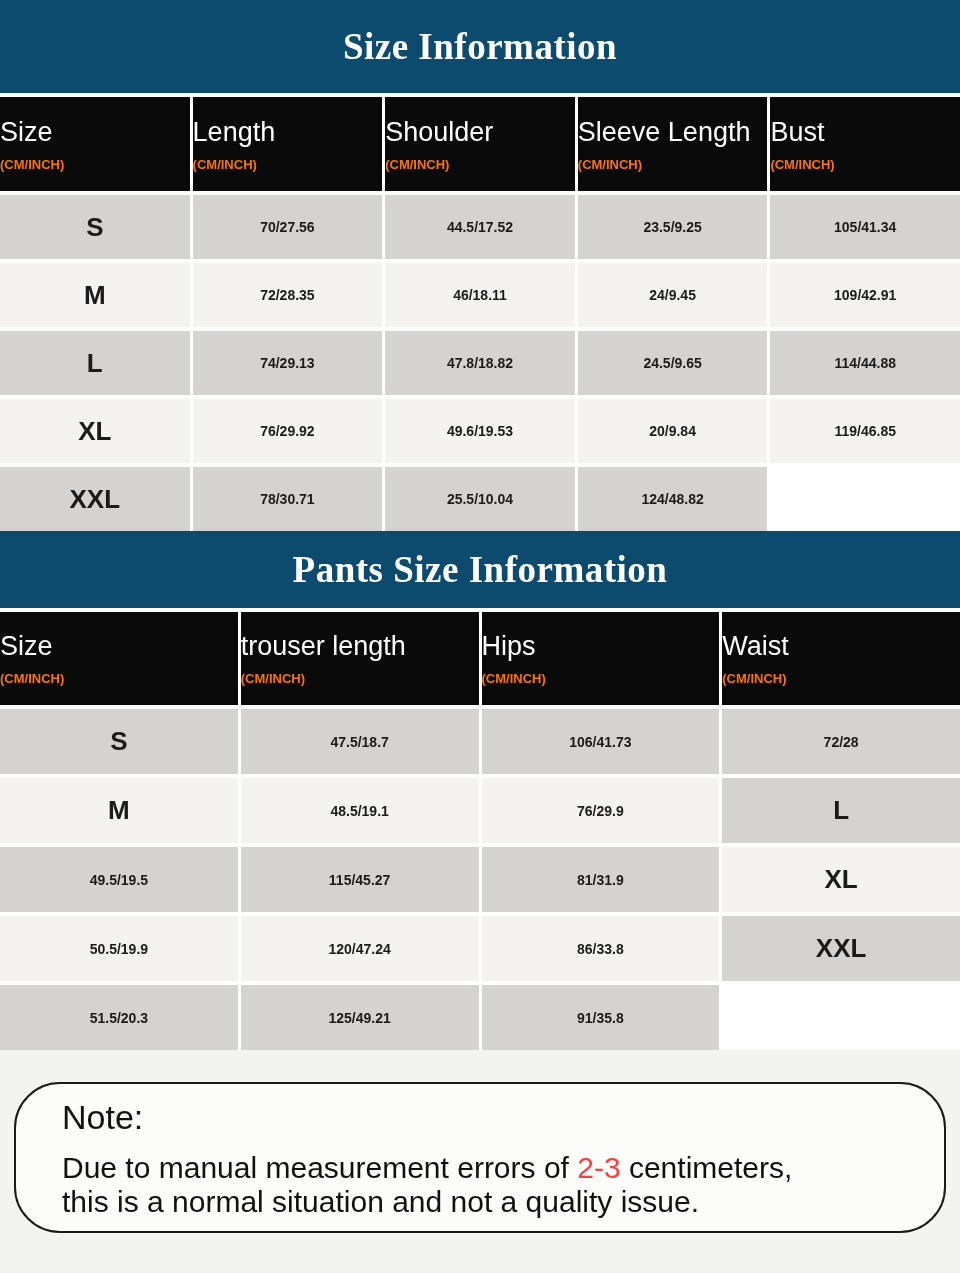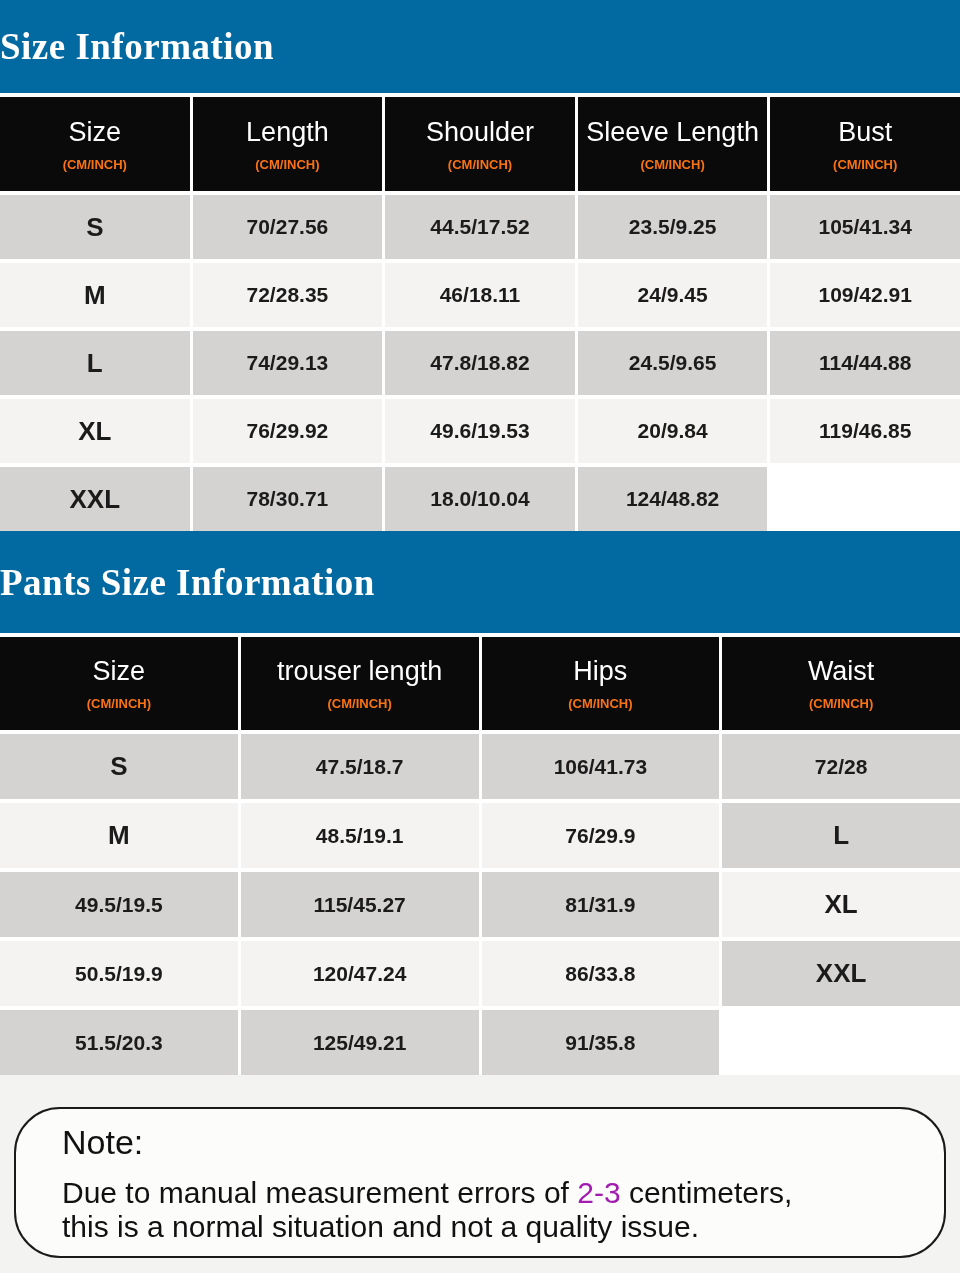--- a/index.html
+++ b/index.html
@@ -12,27 +12,28 @@
     width: 960px;
     height: 1273px;
     overflow: hidden;
     background: #ffffff;
     display: flex;
     flex-direction: column;
   }
 
   
   .title-band {
-    background: #0369a1;
+    background: #0c4a6e;
     height: 93px;
     display: flex;
     align-items: center;
+    justify-content: center;
     flex: 0 0 auto;
   }
-  .title-band.pants { height: 102px; }
+  .title-band.pants { height: 77px; }
   .title-band .title-text {
     color: #ffffff;
     font-family: "Liberation Serif", "DejaVu Serif", serif;
     font-weight: 700;
     font-size: 37px;
     letter-spacing: 0.5px;
   }
   .gap-line { height: 4px; background: #ffffff; flex: 0 0 auto; }
 
   
@@ -41,21 +42,20 @@
     background: #ffffff;
     column-gap: 3px;
     flex: 0 0 auto;
   }
   .thead.cols5 { grid-template-columns: repeat(5, 1fr); height: 94px; }
   .thead.cols4 { grid-template-columns: repeat(4, 1fr); height: 93px; }
   .th-cell {
     background: #0a0a0a;
     display: flex;
     flex-direction: column;
-    align-items: center;
     justify-content: center;
     gap: 9px;
   }
   .th-label { color: #ffffff; font-size: 27px; font-weight: 400; }
   .th-unit  { color: #f97316; font-size: 13px; font-weight: 700; }
 
   
   .tbody {
     display: grid;
     background: #ffffff;
@@ -63,21 +63,21 @@
     padding-top: 4px;
     flex: 0 0 auto;
   }
   .tbody.cols5 { grid-template-columns: repeat(5, 1fr); grid-auto-rows: 64px; }
   .tbody.cols4 { grid-template-columns: repeat(4, 1fr); grid-auto-rows: 65px; }
   .td-cell {
     display: flex;
     align-items: center;
     justify-content: center;
     color: #1b1b1b;
-    font-size: 21px;
+    font-size: 14px;
     font-weight: 700;
   }
   .td-cell.size-col { font-size: 26px; }
   .row-dark  { background: #d5d3d1; }
   .row-light { background: #f4f3f1; }
 
   
   .note-area {
     flex: 1 1 auto;
     background: #f3f3f2;
@@ -86,21 +86,21 @@
   .note-box {
     width: 932px;
     height: 151px;
     background: #fcfcfb;
     border: 2px solid #1a1a1a;
     border-radius: 46px;
     padding: 14px 44px 0 46px;
   }
   .note-heading { font-size: 34px; font-weight: 400; color: #111111; margin-bottom: 14px; }
   .note-line    { font-size: 30px; font-weight: 400; color: #111111; line-height: 1.13; }
-  .note-red     { color: #a21caf; }
+  .note-red     { color: #ef4444; }
 </style>
 </head>
 <body>
 
 <div class="page">
 
   <div class="title-band">
     <span class="title-text">Size Information</span>
   </div>
   <div class="gap-line"></div>
@@ -148,21 +148,21 @@
     <div class="td-cell row-dark">114/44.88</div>
 
     <div class="td-cell size-col row-light">XL</div>
     <div class="td-cell row-light">76/29.92</div>
     <div class="td-cell row-light">49.6/19.53</div>
     <div class="td-cell row-light">20/9.84</div>
     <div class="td-cell row-light">119/46.85</div>
 
     <div class="td-cell size-col row-dark">XXL</div>
     <div class="td-cell row-dark">78/30.71</div>
-    <div class="td-cell row-dark">18.0/10.04</div>
+    <div class="td-cell row-dark">25.5/10.04</div>
     <div class="td-cell row-dark">124/48.82</div>
   </div>
 
   <div class="title-band pants">
     <span class="title-text">Pants Size Information</span>
   </div>
   <div class="gap-line"></div>
 
   <div class="thead cols4">
     <div class="th-cell">

